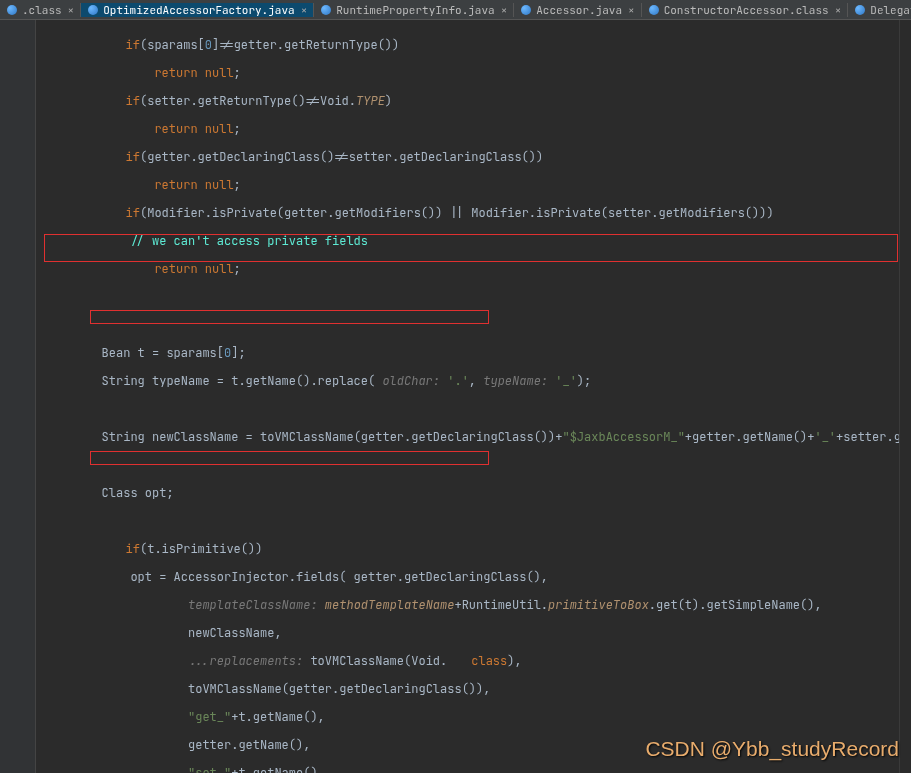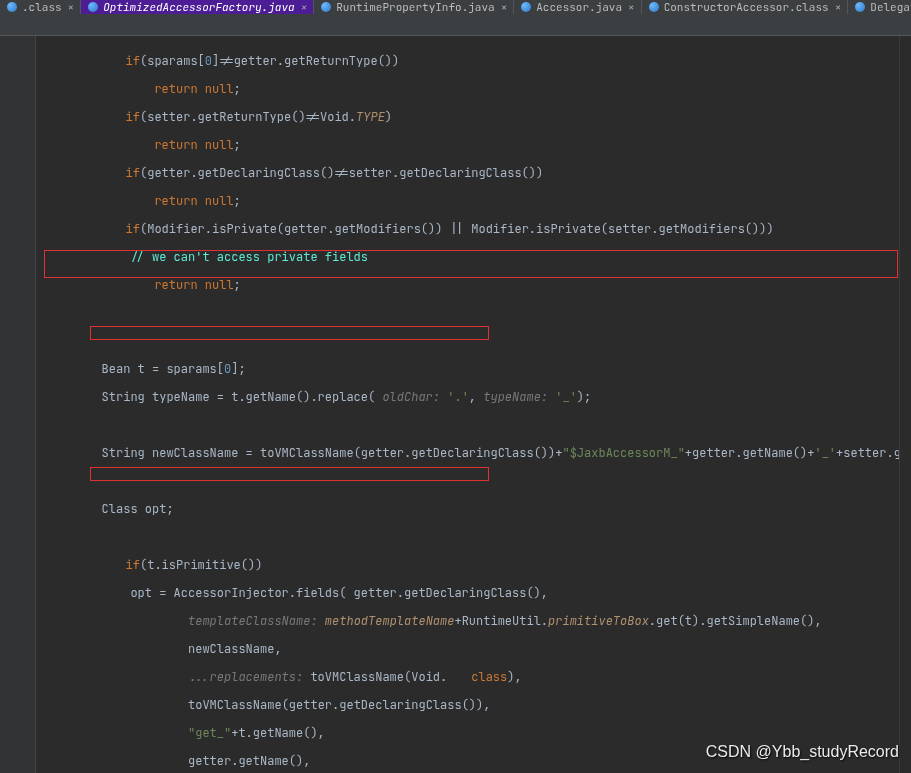--- a/index.html
+++ b/index.html
@@ -9,34 +9,34 @@
       font-family: "JetBrains Mono", Consolas, monospace;
       font-size: 12px;
       width: 911px;
       height: 773px;
       overflow: hidden;
     }
     .tabs {
       background: #3c3f41;
       display: flex;
       border-bottom: 1px solid #555;
-      height: 36px;
-      align-items: flex-start;
+      height: 20px;
+      align-items: center;
     }
     .tab {
       display: flex;
       align-items: center;
       padding: 0 6px;
       border-right: 1px solid #555;
       color: #bbb;
       font-size: 11px;
       gap: 4px;
       white-space: nowrap;
     }
-    .tab.active { background: #4c1d95; color: #fff; font-style: italic; }
+    .tab.active { background: #0c4a6e; color: #fff; }
     .tab-icon {
       width: 12px; height: 12px;
       display: inline-flex;
       align-items: center;
       justify-content: center;
     }
     .java-icon::before {
       content: "";
       width: 10px; height: 10px;
       border-radius: 50%;
@@ -88,22 +88,22 @@
       border: 1px solid #e03030;
       pointer-events: none;
     }
     .red-box.b1 { left: 44px; top: 214px; width: 854px; height: 28px; }
     .red-box.b2 { left: 90px; top: 290px; width: 399px; height: 14px; }
     .red-box.b3 { left: 90px; top: 431px; width: 399px; height: 14px; }
     .watermark {
       position: absolute;
       right: 12px;
       bottom: 12px;
-      color: #ffffff;
-      font-size: 16px;
+      color: #fdba74;
+      font-size: 21px;
       font-family: Arial, sans-serif;
       text-shadow: 1px 1px 2px #000;
       opacity: 0.9;
     }
     .right-strip {
       width: 12px;
       background: #2b2b2b;
       border-left: 1px solid #3a3a3a;
       flex-shrink: 0;
     }

